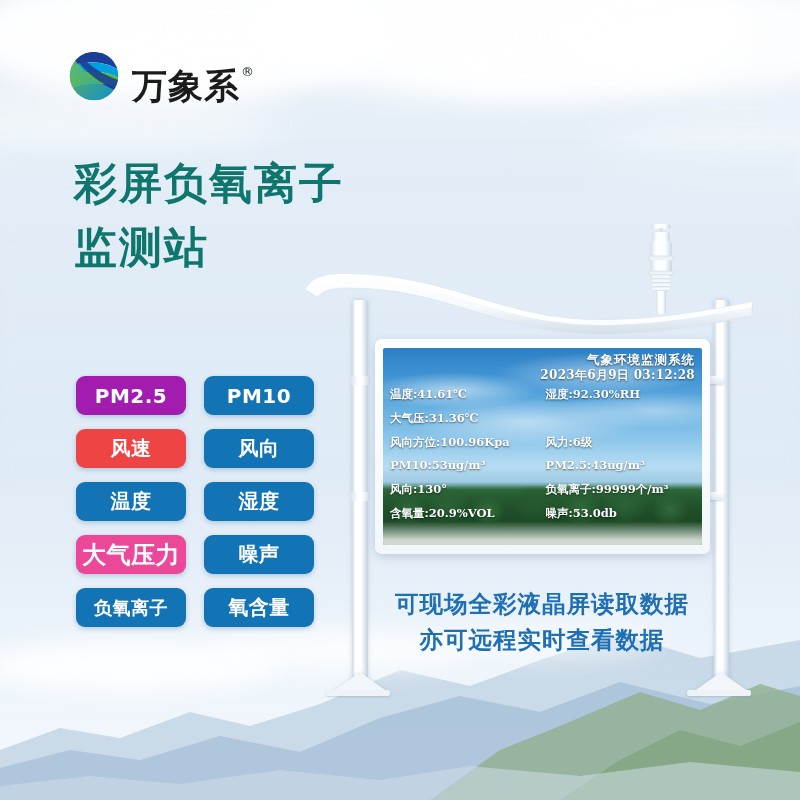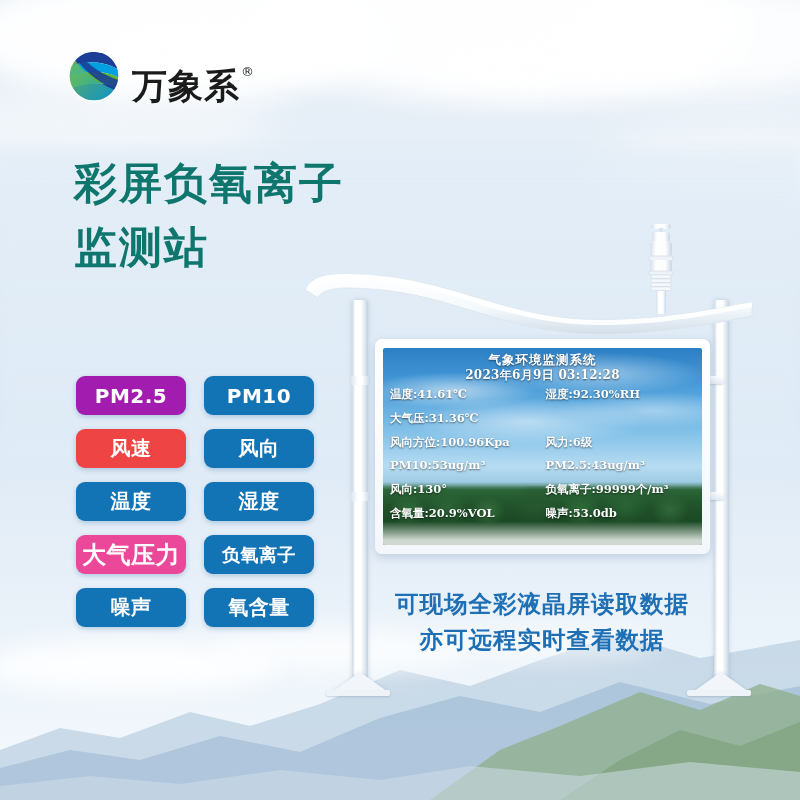--- a/index.html
+++ b/index.html
@@ -95,22 +95,22 @@
       radial-gradient(30px 26px at 20% 32%,#2a6435,transparent 72%),
       radial-gradient(24px 20px at 33% 42%,#356f3d,transparent 72%),
       radial-gradient(34px 28px at 48% 30%,#27582f,transparent 72%),
       radial-gradient(28px 24px at 62% 38%,#2f6b39,transparent 72%),
       radial-gradient(32px 26px at 76% 32%,#2a6435,transparent 72%),
       radial-gradient(26px 22px at 90% 40%,#31683a,transparent 72%),
       linear-gradient(180deg,rgba(38,88,47,.1),#1d4a26 60%,#cfd8d0 92%);}
   .lcdText{position:absolute;inset:0;padding:4px 7px 0 7px;box-sizing:border-box;
       font-family:"DejaVu Serif","Liberation Serif",serif;color:#fff;
       text-shadow:0 1px 2px rgba(0,0,0,.55);}
-  .lcdTitle{text-align:center;font-size:12.5px;font-weight:bold;letter-spacing:1px;line-height:1.25;}
-  .lcdDate{text-align:center;font-size:12px;font-weight:bold;letter-spacing:.3px;margin-top:0px;line-height:1.3;}
+  .lcdTitle{text-align:right;font-size:12.5px;font-weight:bold;letter-spacing:1px;line-height:1.25;}
+  .lcdDate{text-align:right;font-size:12px;font-weight:bold;letter-spacing:.3px;margin-top:0px;line-height:1.3;}
   .lcdRows{margin-top:3px;display:flex;flex-direction:column;gap:7px;}
   .lcdRow{display:flex;font-size:11.5px;font-weight:bold;line-height:1.45;}
   .lcdCell{width:50%;white-space:nowrap;}
   .lcdCell.r{padding-left:6px;}
 
   
   .clip{position:absolute;width:13px;height:3px;background:#4a5560;border-radius:1px;opacity:.8;}
   .knob{position:absolute;width:8px;height:8px;border-radius:50%;background:#f4f8fb;
         box-shadow:0 0 2px rgba(110,140,175,.6);}
 
@@ -185,22 +185,22 @@
 监测站</div>
 
   <div class="tags">
     <div class="tag" style="background:#a21caf">PM2.5</div>
     <div class="tag" style="background:#1273b5">PM10</div>
     <div class="tag" style="background:#ef4444">风速</div>
     <div class="tag" style="background:#1273b5">风向</div>
     <div class="tag" style="background:#1273b5">温度</div>
     <div class="tag" style="background:#1273b5">湿度</div>
     <div class="tag" style="background:#ec4899;font-size:24px">大气压力</div>
+    <div class="tag" style="background:#1273b5">噪声</div>
     <div class="tag" style="background:#1273b5;font-size:18px">负氧离子</div>
-    <div class="tag" style="background:#1273b5">噪声</div>
     <div class="tag" style="background:#1273b5">氧含量</div>
   </div>
 
   <div class="station">
 
     <div class="post postL"></div>
     <div class="post postR"></div>
 
     <div class="collar" style="left:350px;top:376px;width:20px;"></div>
     <div class="collar" style="left:350px;top:492px;width:20px;"></div>

